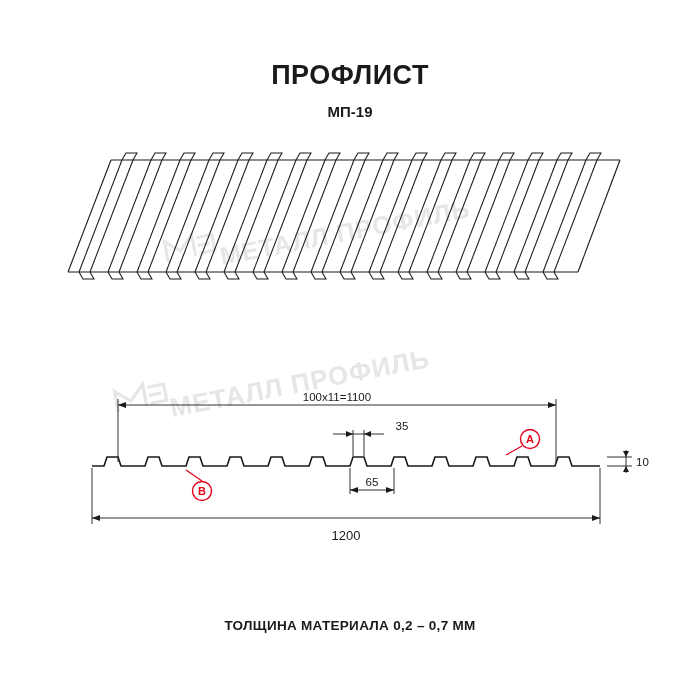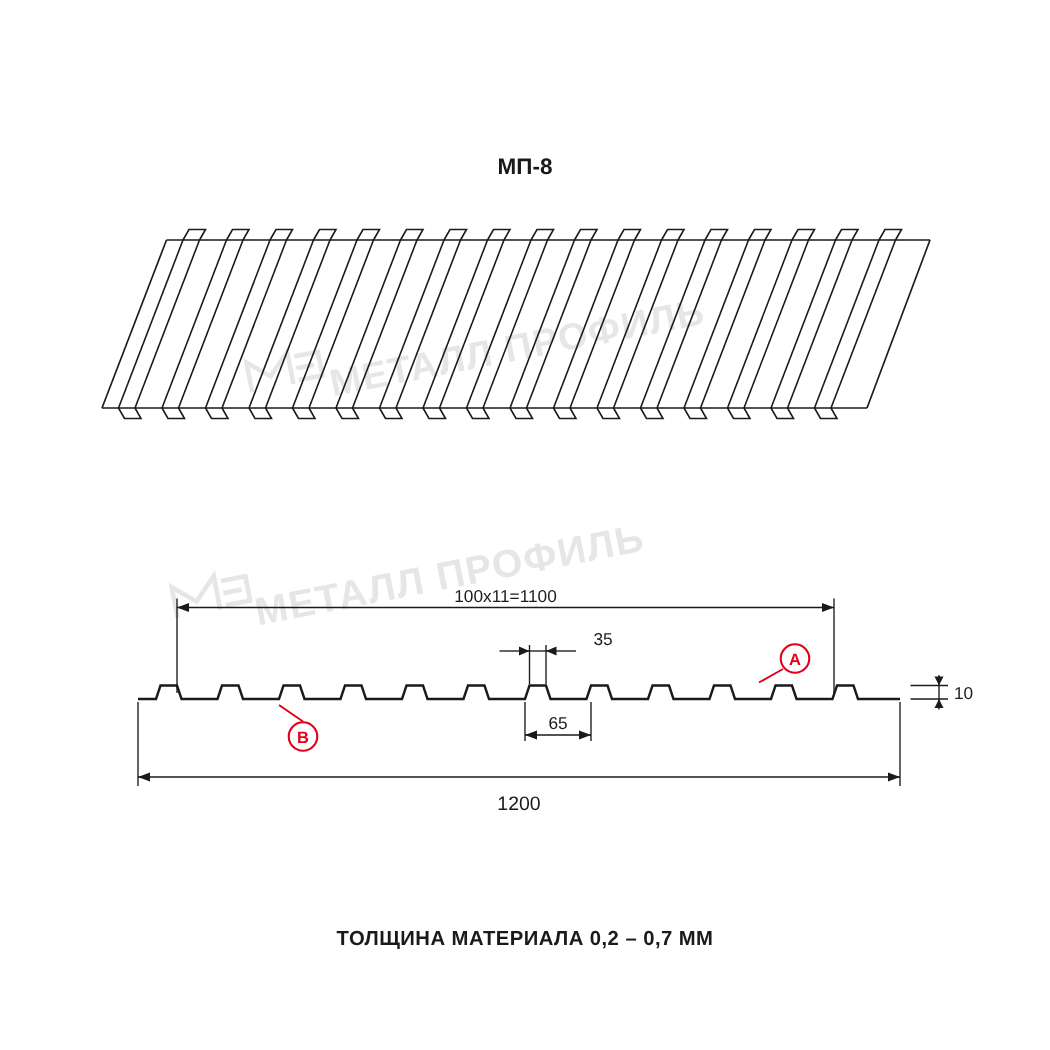--- a/index.html
+++ b/index.html
@@ -97,21 +97,22 @@
     font-weight: bold;
     fill: #e2001a;
     font-family: "Liberation Sans", sans-serif;
   }
 </style>
 </head>
 <body>
 
 <div class="page">
 
-  <div class="subtitle">МП-8</div>
+  <div class="title">ПРОФЛИСТ</div>
+  <div class="subtitle">МП-19</div>
 
   <div class="wm wm1">МЕТАЛЛ ПРОФИЛЬ</div>
   <div class="wm wm2">МЕТАЛЛ ПРОФИЛЬ</div>
 
   <svg class="wm-logo" style="top:223px; left:160px;" width="60" height="50" viewBox="0 0 60 50">
     <g transform="rotate(-11 30 25)" fill="none" stroke="#e6e6e6" stroke-width="3">
       <path d="M6 34 L6 14 L20 26 L34 12 L34 34"></path>
       <path d="M38 16 L54 16 L54 32 L38 32"></path>
       <path d="M38 24 L50 24"></path>
     </g>

